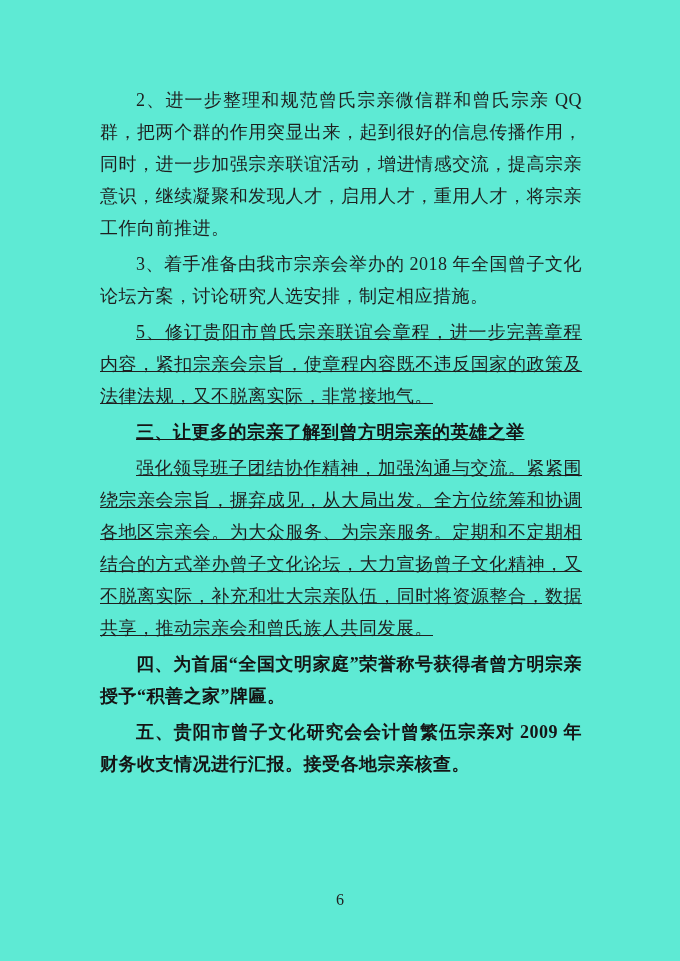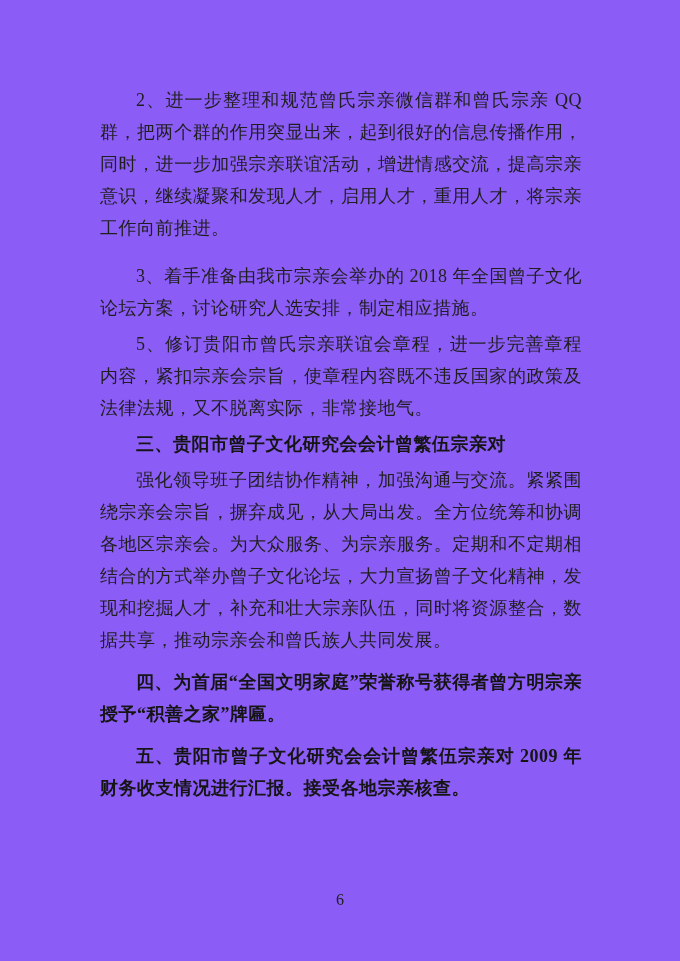--- a/index.html
+++ b/index.html
@@ -4,21 +4,21 @@
 <style>
   html, body {
     margin: 0;
     padding: 0;
     background: #ffffff;
   }
   .page {
     position: relative;
     width: 680px;
     height: 961px;
-    background: #8b5cf6;
+    background: #5eead4;
     overflow: hidden;
     font-family: "Liberation Serif", serif;
   }
   .doc-body {
     position: absolute;
     left: 100px;
     top: 84px;
     width: 482px;
   }
   .para {
@@ -29,42 +29,42 @@
     text-align: justify;
     text-align-last: left;
     text-indent: 2em;
     letter-spacing: 0.5px;
     word-break: break-all;
   }
   .para.bold {
     font-weight: 700;
     color: #151515;
   }
-  .gap-sm { margin-top: 16px; }
-  .gap-md { margin-top: 4px; }
-  .gap-lg { margin-top: 10px; }
+  .gap-sm { margin-top: 4px; }
+  .gap-md { margin-top: 4px; text-decoration: underline; }
+  .gap-lg { margin-top: 4px; }
   .page-number {
     position: absolute;
     bottom: 52px;
     left: 0;
     width: 100%;
     text-align: center;
     font-size: 16px;
     line-height: 18px;
     color: #222222;
     font-family: "Liberation Serif", serif;
   }
 </style>
 </head>
 <body>
 
 <div class="page">
   <div class="doc-body">
     <p class="para">2、进一步整理和规范曾氏宗亲微信群和曾氏宗亲 QQ 群，把两个群的作用突显出来，起到很好的信息传播作用，同时，进一步加强宗亲联谊活动，增进情感交流，提高宗亲意识，继续凝聚和发现人才，启用人才，重用人才，将宗亲工作向前推进。</p>
     <p class="para gap-sm">3、着手准备由我市宗亲会举办的 2018 年全国曾子文化论坛方案，讨论研究人选安排，制定相应措施。</p>
     <p class="para gap-md">5、修订贵阳市曾氏宗亲联谊会章程，进一步完善章程内容，紧扣宗亲会宗旨，使章程内容既不违反国家的政策及法律法规，又不脱离实际，非常接地气。</p>
-    <p class="para bold gap-md">三、贵阳市曾子文化研究会会计曾繁伍宗亲对</p>
-    <p class="para gap-md">强化领导班子团结协作精神，加强沟通与交流。紧紧围绕宗亲会宗旨，摒弃成见，从大局出发。全方位统筹和协调各地区宗亲会。为大众服务、为宗亲服务。定期和不定期相结合的方式举办曾子文化论坛，大力宣扬曾子文化精神，发现和挖掘人才，补充和壮大宗亲队伍，同时将资源整合，数据共享，推动宗亲会和曾氏族人共同发展。</p>
+    <p class="para bold gap-md">三、让更多的宗亲了解到曾方明宗亲的英雄之举</p>
+    <p class="para gap-md">强化领导班子团结协作精神，加强沟通与交流。紧紧围绕宗亲会宗旨，摒弃成见，从大局出发。全方位统筹和协调各地区宗亲会。为大众服务、为宗亲服务。定期和不定期相结合的方式举办曾子文化论坛，大力宣扬曾子文化精神，又不脱离实际，补充和壮大宗亲队伍，同时将资源整合，数据共享，推动宗亲会和曾氏族人共同发展。</p>
     <p class="para bold gap-lg">四、为首届“全国文明家庭”荣誉称号获得者曾方明宗亲授予“积善之家”牌匾。</p>
     <p class="para bold gap-lg">五、贵阳市曾子文化研究会会计曾繁伍宗亲对 2009 年财务收支情况进行汇报。接受各地宗亲核查。</p>
   </div>
   <div class="page-number">6</div>
 </div>
 
 </body></html>

